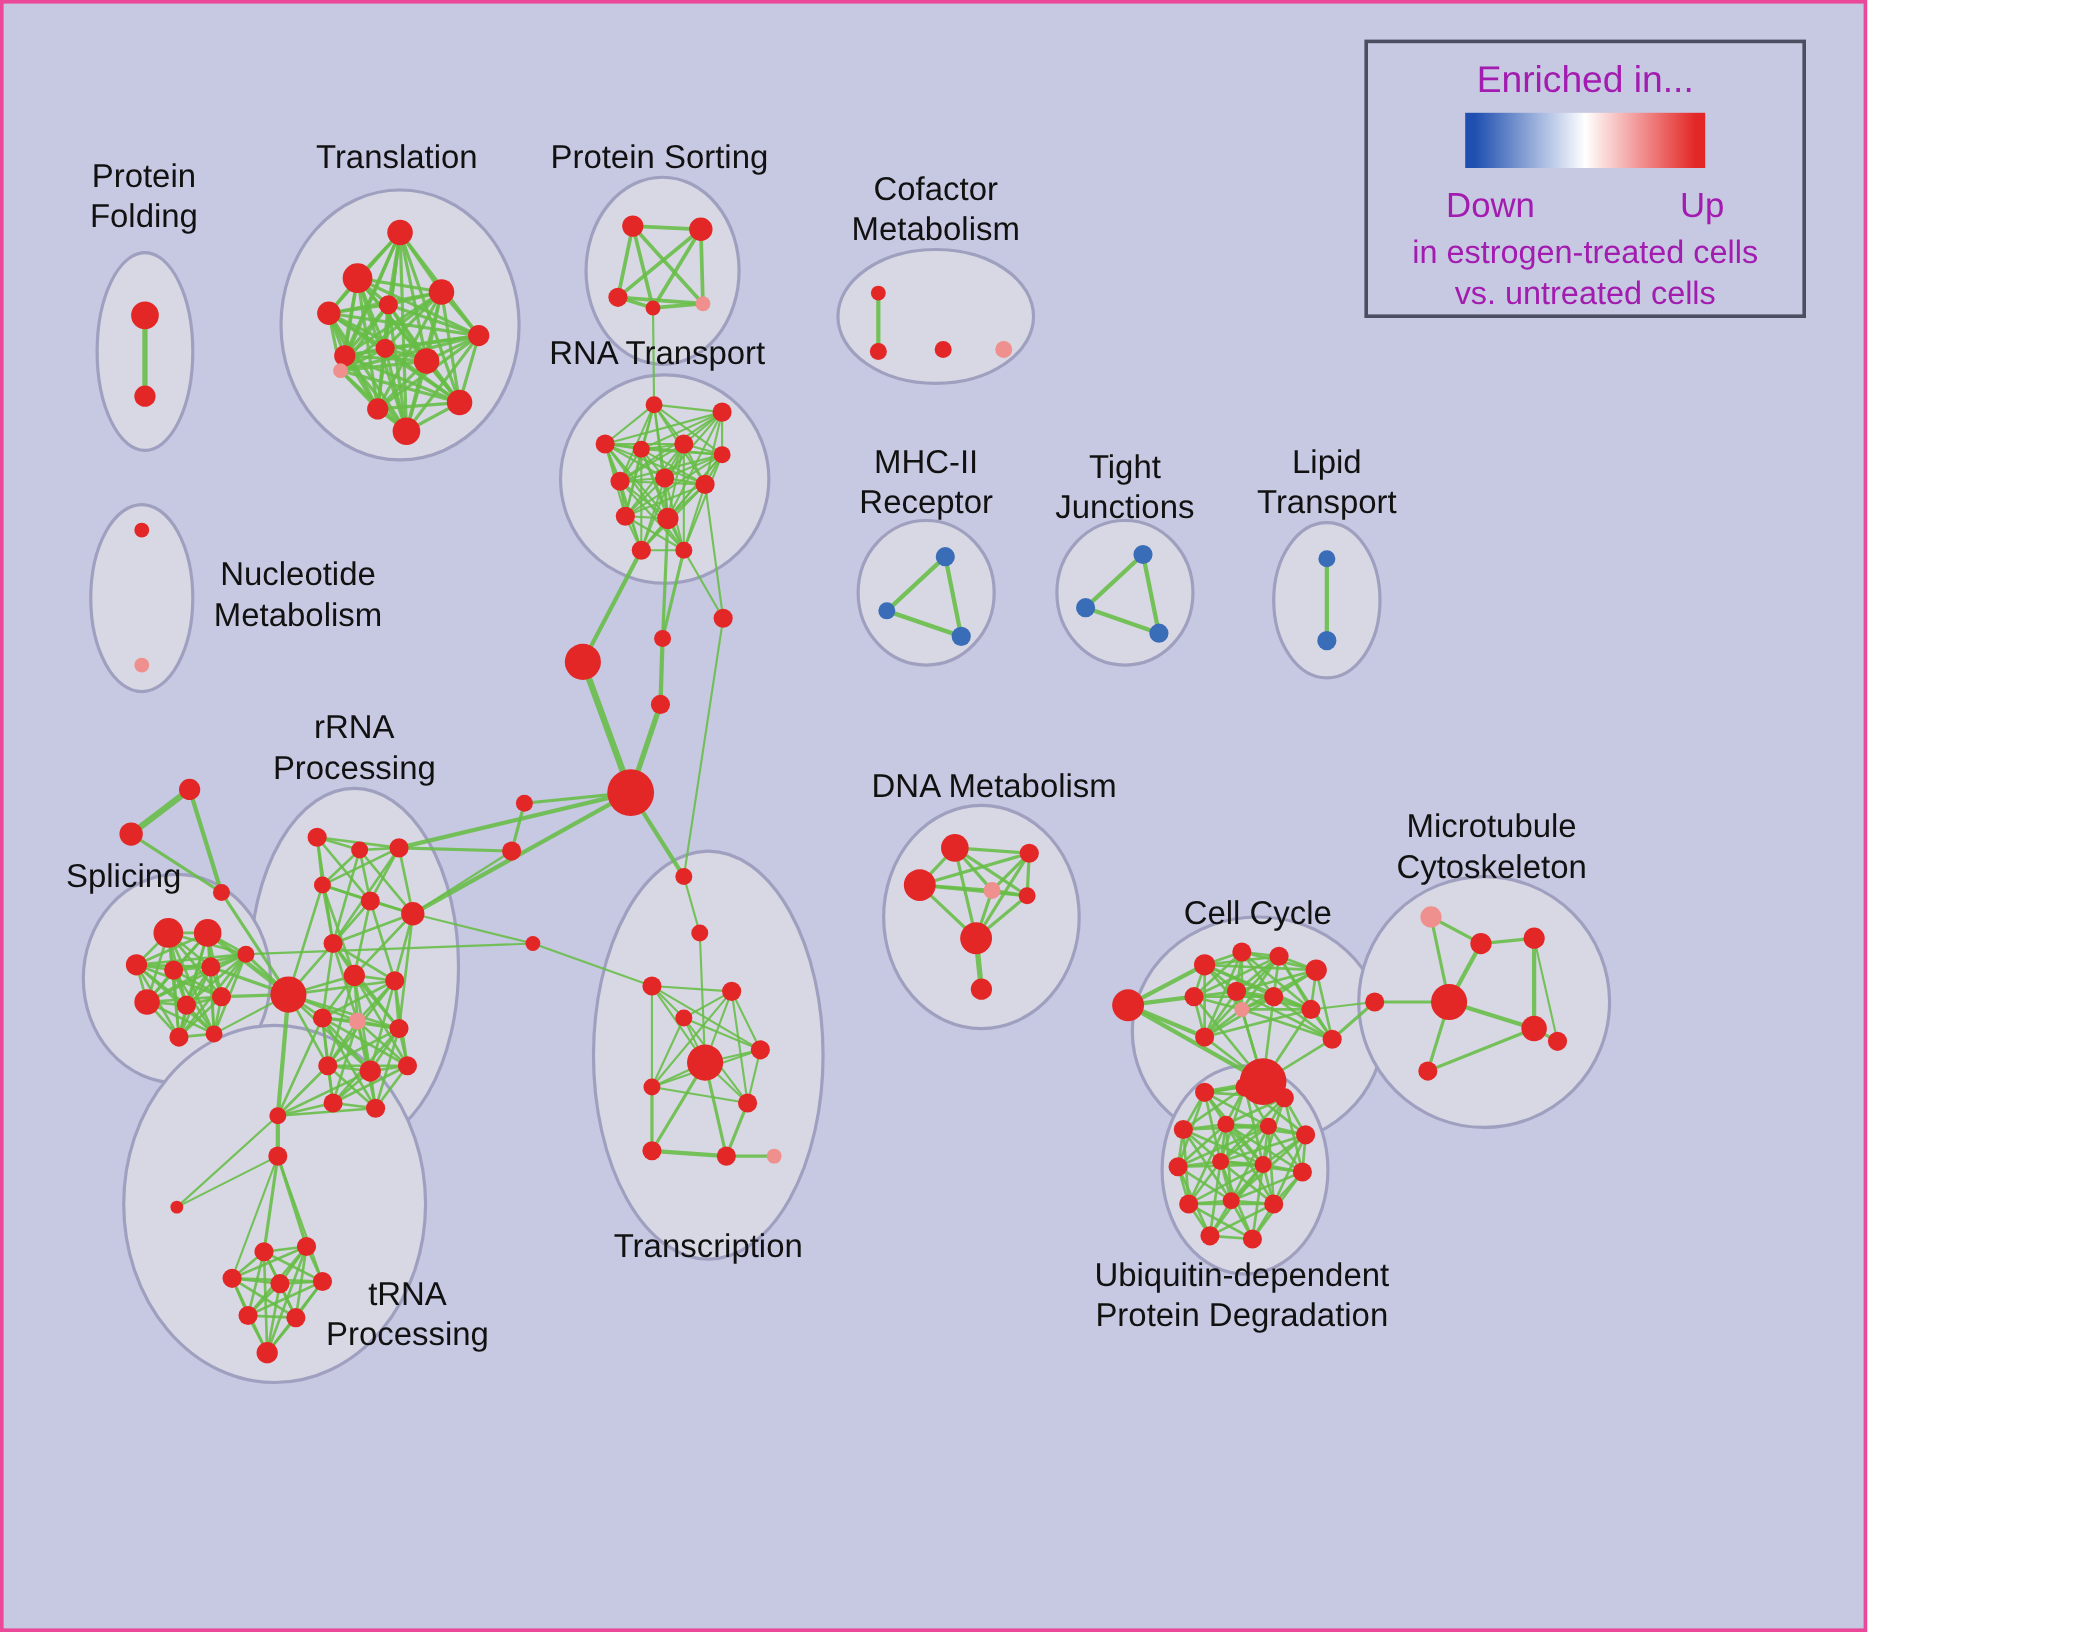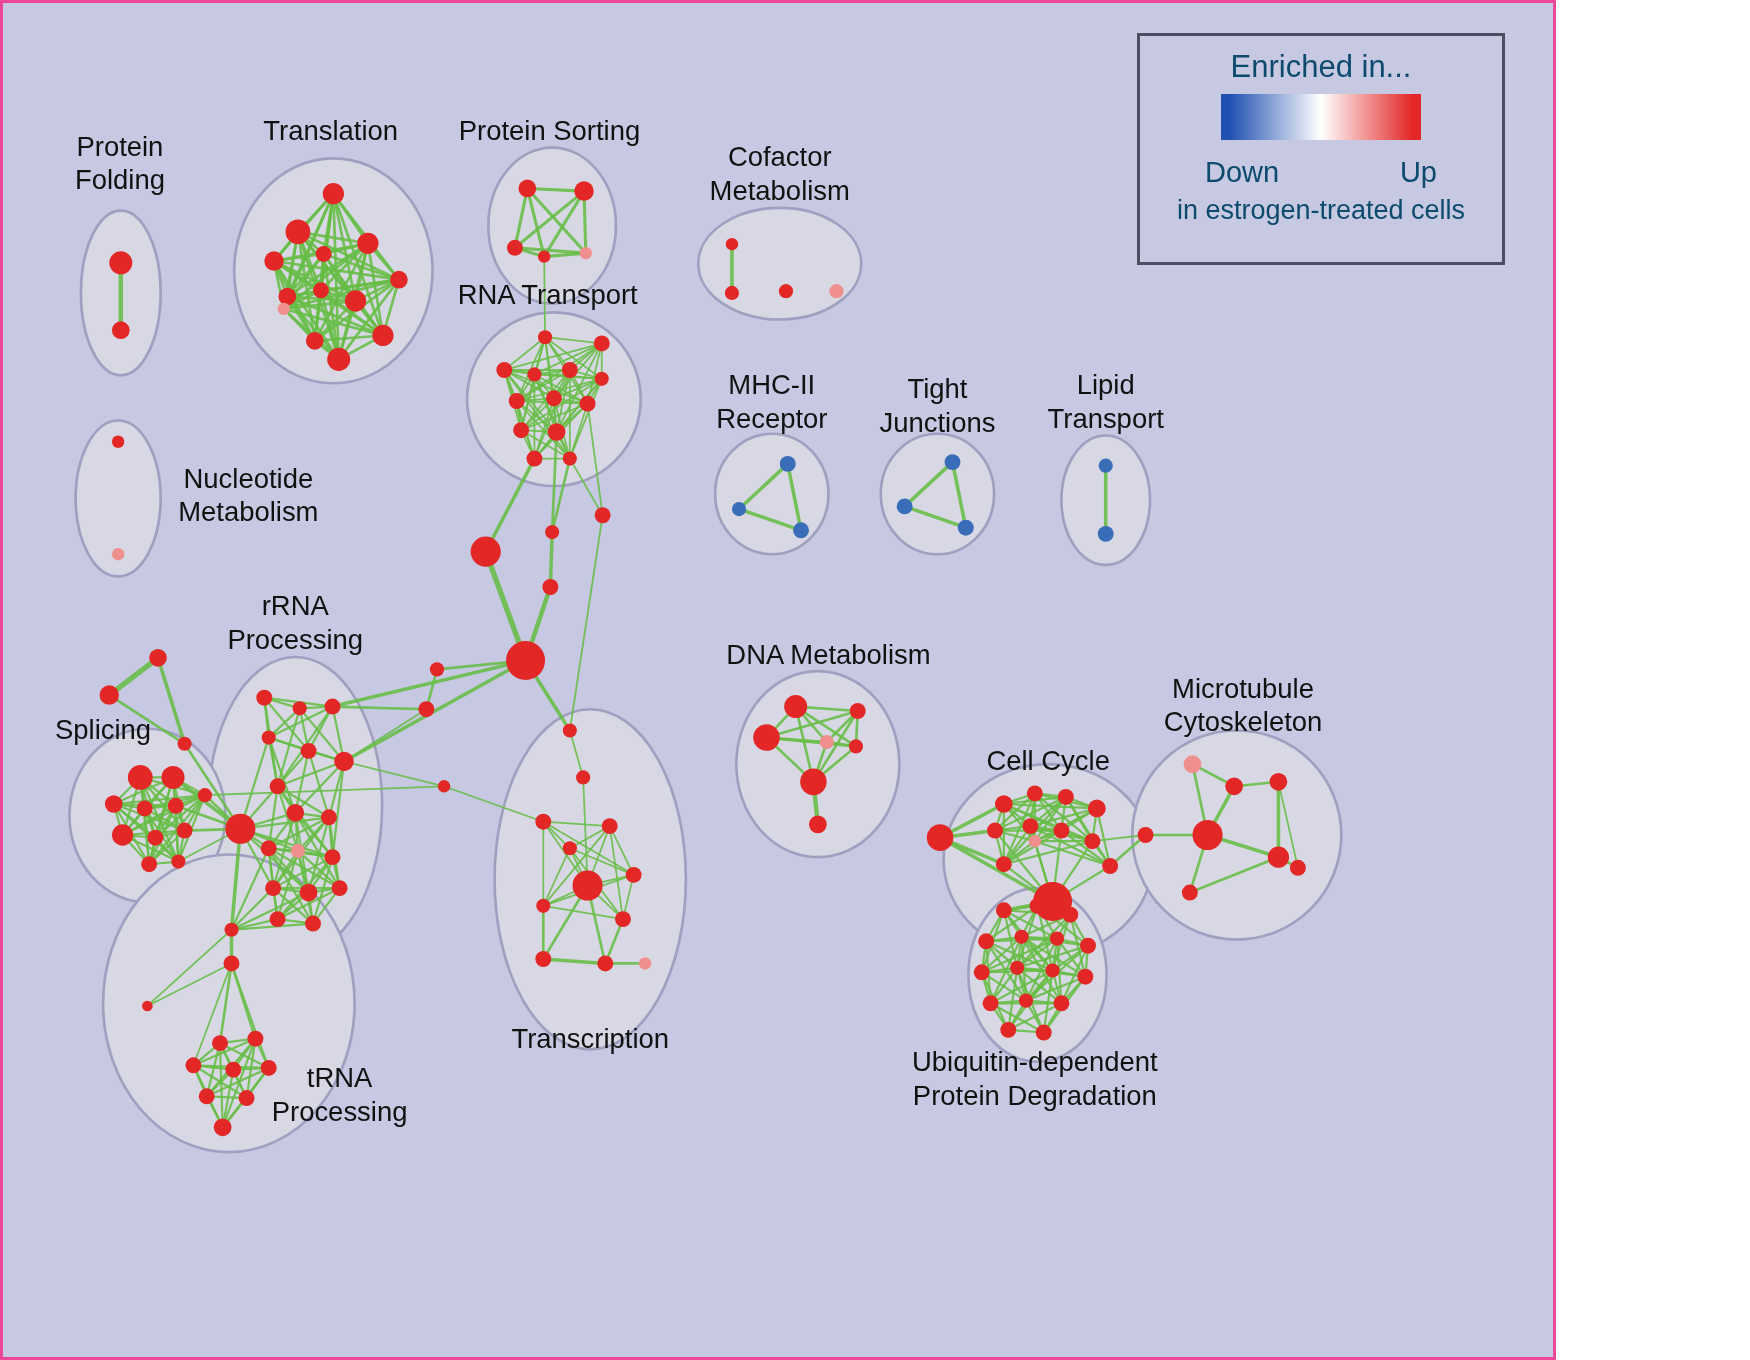--- a/index.html
+++ b/index.html
@@ -13,21 +13,21 @@
     font-family:"Liberation Sans",sans-serif;
     text-decoration:underline;
   }
   .figure svg{position:absolute;left:0;top:0;width:100%;height:100%;}
   .figure svg text{font-family:"Liberation Sans",sans-serif;}
   .legend{
     position:absolute;left:1134px;top:30px;width:368px;height:232px;
     box-sizing:border-box;
     border:3px solid #4a4e60;
     background:#c7c8e1;
-    text-align:center;color:#0c4a6e;
+    text-align:center;color:#a21caf;
   }
   .legend-title{font-size:31px;margin-top:13px;}
   .legend-gradient{
     width:200px;height:46px;margin:9px auto 3px auto;
     background:linear-gradient(90deg,#1f4fb0 0%,#1f4fb0 4%,#ffffff 50%,#e32726 96%,#e32726 100%);
   }
   .legend-row{display:flex;justify-content:space-between;width:232px;margin:16px auto 4px auto;font-size:29px;}
   .legend-sub{font-size:27px;line-height:1.27;}
 </style>
 </head>
@@ -809,14 +809,15 @@
     </svg>
 
   <div class="legend">
     <div class="legend-title">Enriched in...</div>
     <div class="legend-gradient"></div>
     <div class="legend-row">
       <span>Down</span>
       <span>Up</span>
     </div>
     <div class="legend-sub">in estrogen-treated cells</div>
+    <div class="legend-sub">vs. untreated cells</div>
   </div>
 </div>
 
 </body></html>

